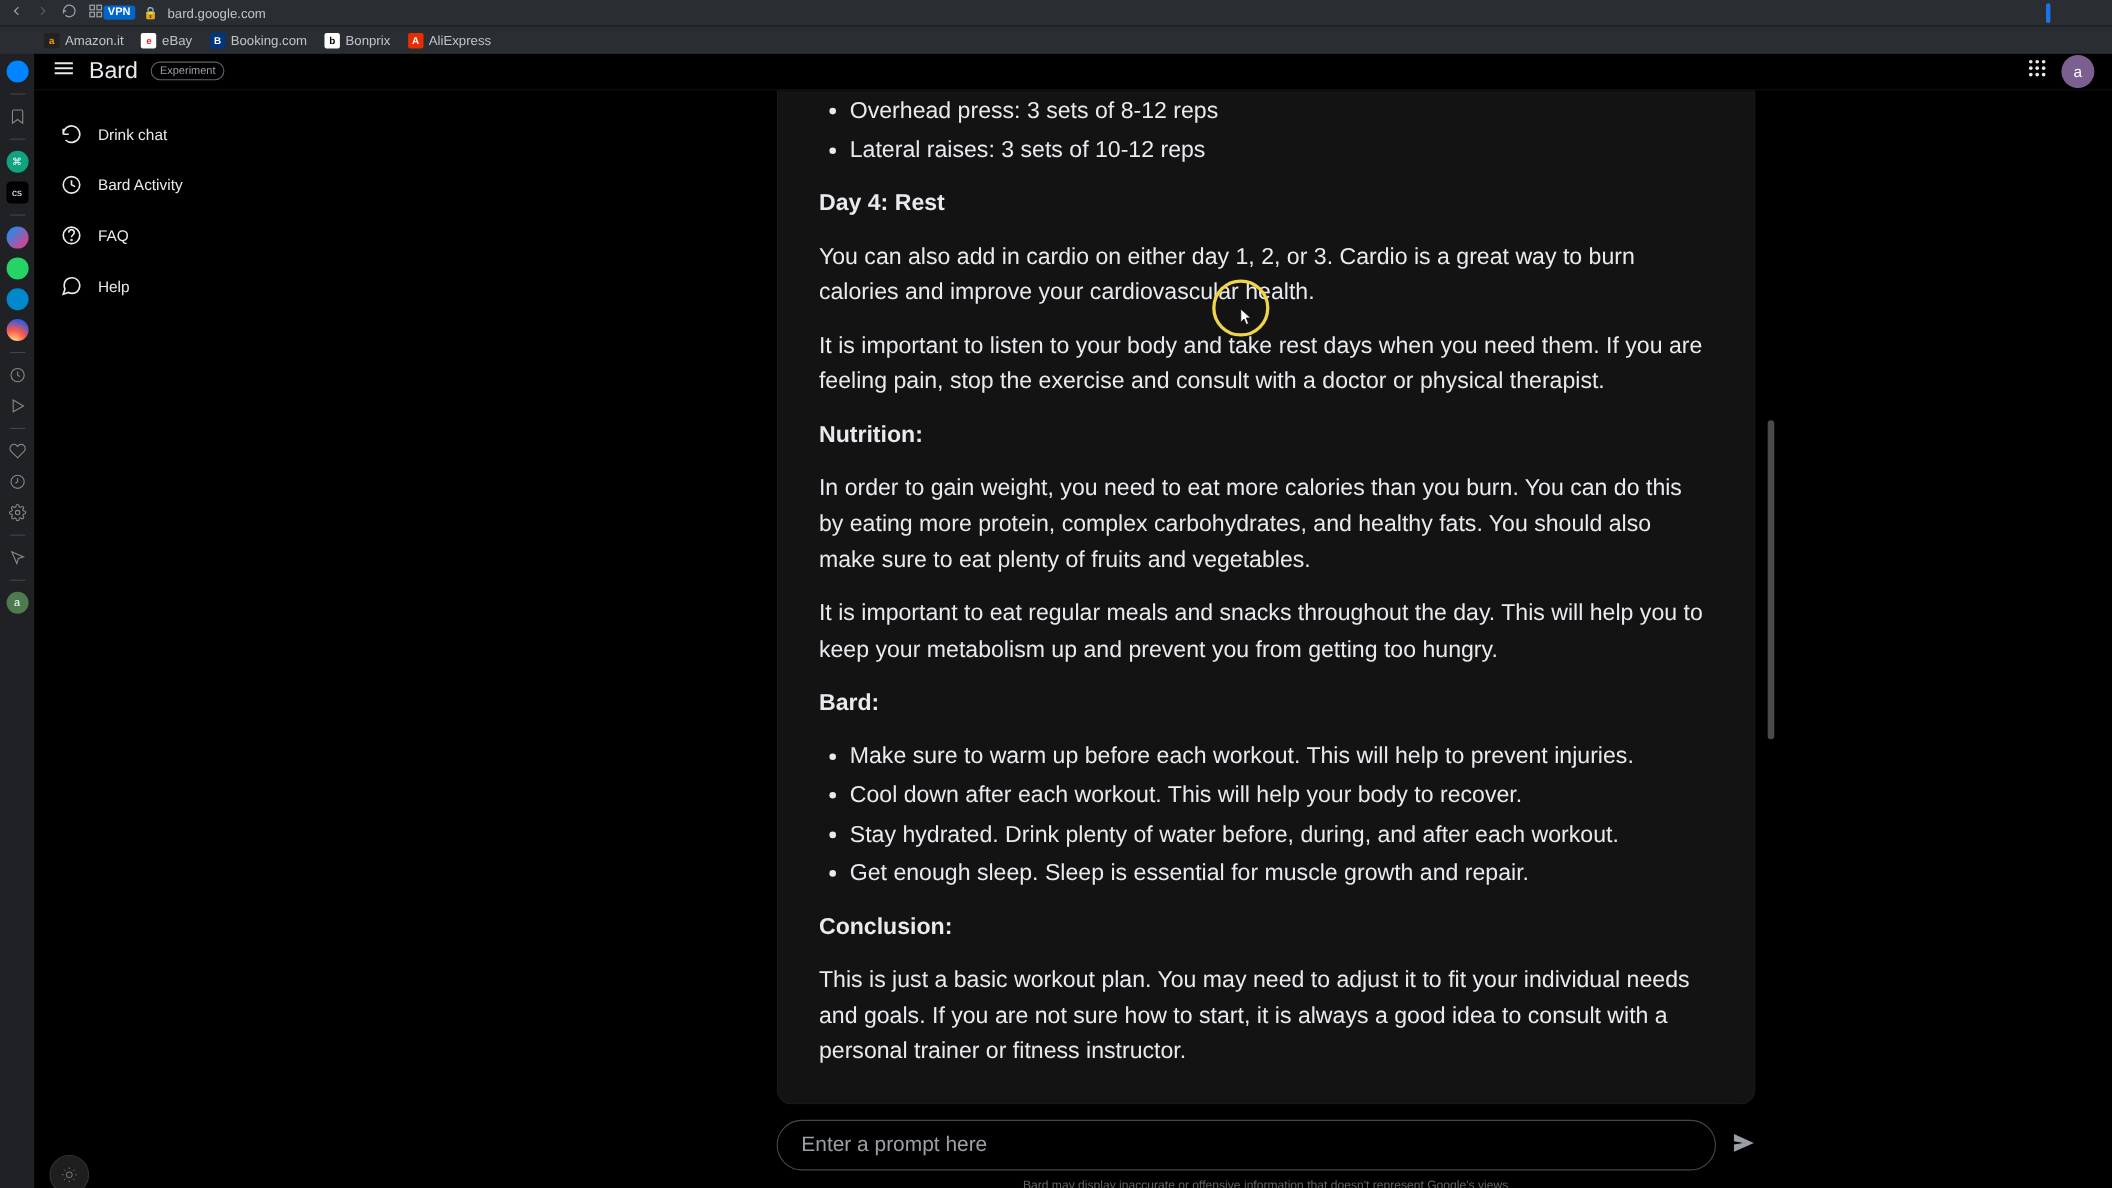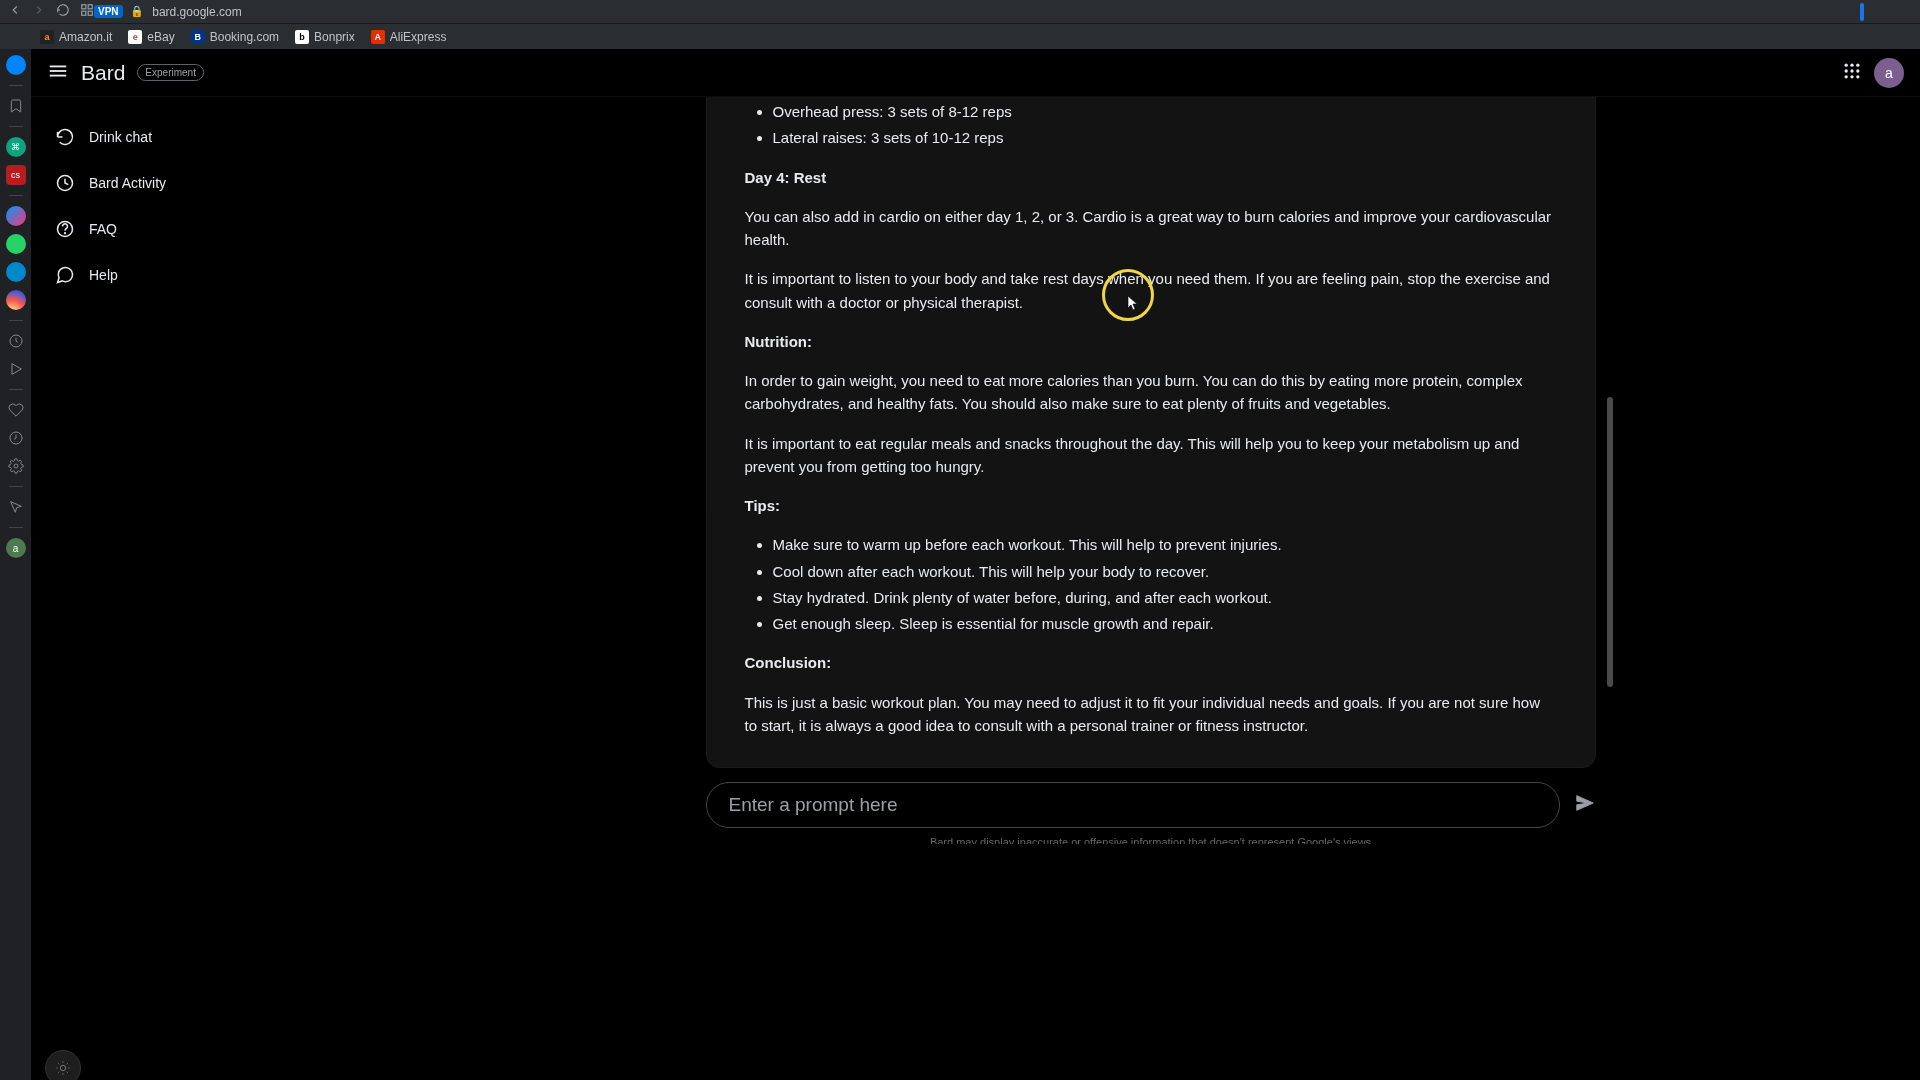--- a/index.html
+++ b/index.html
@@ -48,21 +48,21 @@
 
 
 .bard-nav { width: 350px; padding: 20px 0 0 10px; }
 .bard-nav .nav-item { display: flex; align-items: center; gap: 14px; padding: 10px 14px; border-radius: 0 20px 20px 0; cursor: pointer; font-size: 14px; color: #e8eaed; }
 .bard-nav .nav-item.gap-top { margin-top: 6px; }
 .bard-nav .nav-item svg { width: 20px; height: 20px; stroke: #e8eaed; fill: none; stroke-width: 1.8; }
 
 
 .chat-wrap { flex: 1; display: flex; flex-direction: column; align-items: center; }
 .chat-card { width: 890px; background: #131314; border-radius: 0 0 14px 14px; border: 1px solid rgba(255,255,255,0.03); border-top: none; padding: 0 38px 14px 38px; position: relative; }
-.content { color: #e8eaed; font-size: 15px; line-height: 1.55; }
+.content { color: #e8eaed; font-size: 21px; line-height: 1.55; }
 .content ul { padding-left: 28px; margin: 0; }
 .content ul li { margin: 3px 0; }
 .content p { margin: 16px 0; }
 .content .h { font-weight: 600; }
 
 
 .cursor-highlight { position: absolute; width: 52px; height: 52px; border: 3px solid #f0d548; border-radius: 50%; pointer-events: none; top: 172px; left: 395px; }
 .cursor-arrow { position: absolute; top: 198px; left: 420px; width: 10px; height: 14px; pointer-events: none; }
 .cursor-arrow svg { width: 12px; height: 16px; }
 
@@ -174,21 +174,21 @@
 <div class="os-sidebar">
   <div class="os-item" style="background:#0084ff"></div>
   <div class="divider"></div>
   <div class="os-item">
       <svg viewBox="0 0 24 24">
         <path d="M19 21l-7-5-7 5V5a2 2 0 012-2h10a2 2 0 012 2z"></path>
       </svg>
     </div>
   <div class="divider"></div>
   <div class="os-item" style="background:#10a37f;color:#fff;font-size:9px">⌘</div>
-  <div class="os-item" style="background:#b91c1c;color:#fff;font-size:9px;border-radius:4px">cs</div>
+  <div class="os-item" style="background:#000000;color:#fff;font-size:9px;border-radius:4px">cs</div>
   <div class="divider"></div>
   <div class="os-item" style="background:linear-gradient(135deg,#0099ff,#ff3377)"></div>
   <div class="os-item" style="background:#25d366"></div>
   <div class="os-item" style="background:#0088cc"></div>
   <div class="os-item" style="background:radial-gradient(circle at 30% 110%,#fdf497 0%,#fd5949 45%,#285AEB 85%)"></div>
   <div class="divider"></div>
   <div class="os-item">
       <svg viewBox="0 0 24 24">
         <circle cx="12" cy="12" r="9"></circle>
         <polyline points="12 7 12 12 15 14"></polyline>
@@ -291,21 +291,21 @@
           <ul>
             <li>Overhead press: 3 sets of 8-12 reps</li>
             <li>Lateral raises: 3 sets of 10-12 reps</li>
           </ul>
           <p class="h">Day 4: Rest</p>
           <p>You can also add in cardio on either day 1, 2, or 3. Cardio is a great way to burn calories and improve your cardiovascular health.</p>
           <p>It is important to listen to your body and take rest days when you need them. If you are feeling pain, stop the exercise and consult with a doctor or physical therapist.</p>
           <p class="h">Nutrition:</p>
           <p>In order to gain weight, you need to eat more calories than you burn. You can do this by eating more protein, complex carbohydrates, and healthy fats. You should also make sure to eat plenty of fruits and vegetables.</p>
           <p>It is important to eat regular meals and snacks throughout the day. This will help you to keep your metabolism up and prevent you from getting too hungry.</p>
-          <p class="h">Tips:</p>
+          <p class="h">Bard:</p>
           <ul>
             <li>Make sure to warm up before each workout. This will help to prevent injuries.</li>
             <li>Cool down after each workout. This will help your body to recover.</li>
             <li>Stay hydrated. Drink plenty of water before, during, and after each workout.</li>
             <li>Get enough sleep. Sleep is essential for muscle growth and repair.</li>
           </ul>
           <p class="h">Conclusion:</p>
           <p>This is just a basic workout plan. You may need to adjust it to fit your individual needs and goals. If you are not sure how to start, it is always a good idea to consult with a personal trainer or fitness instructor.</p>
         </div>
 

